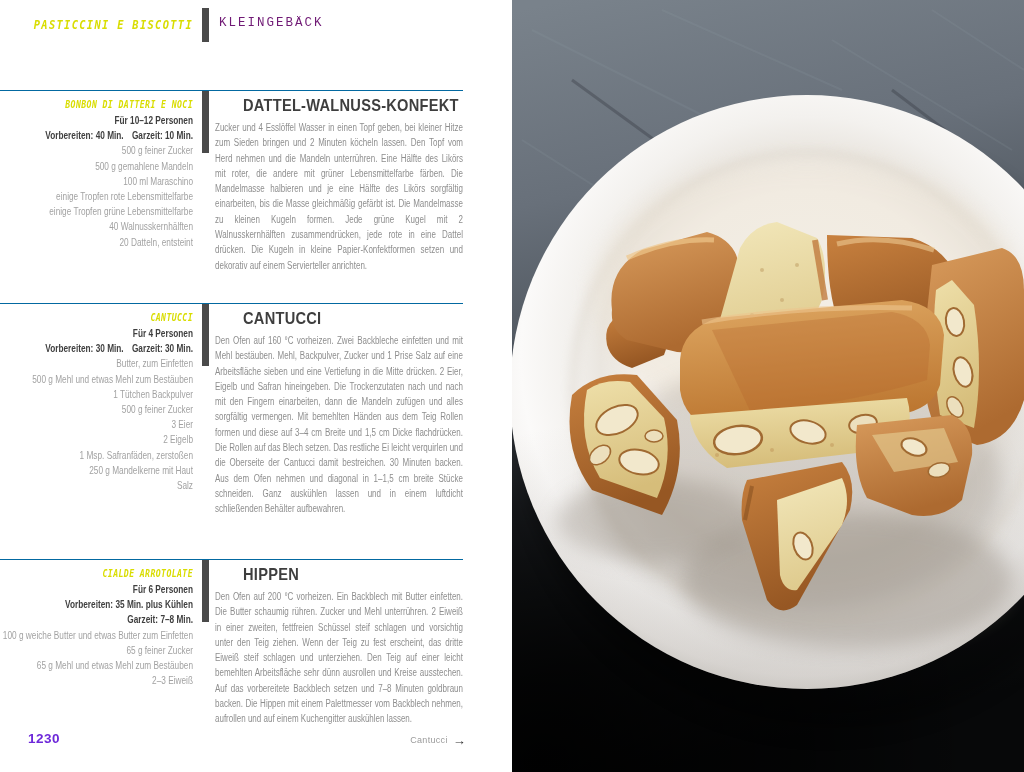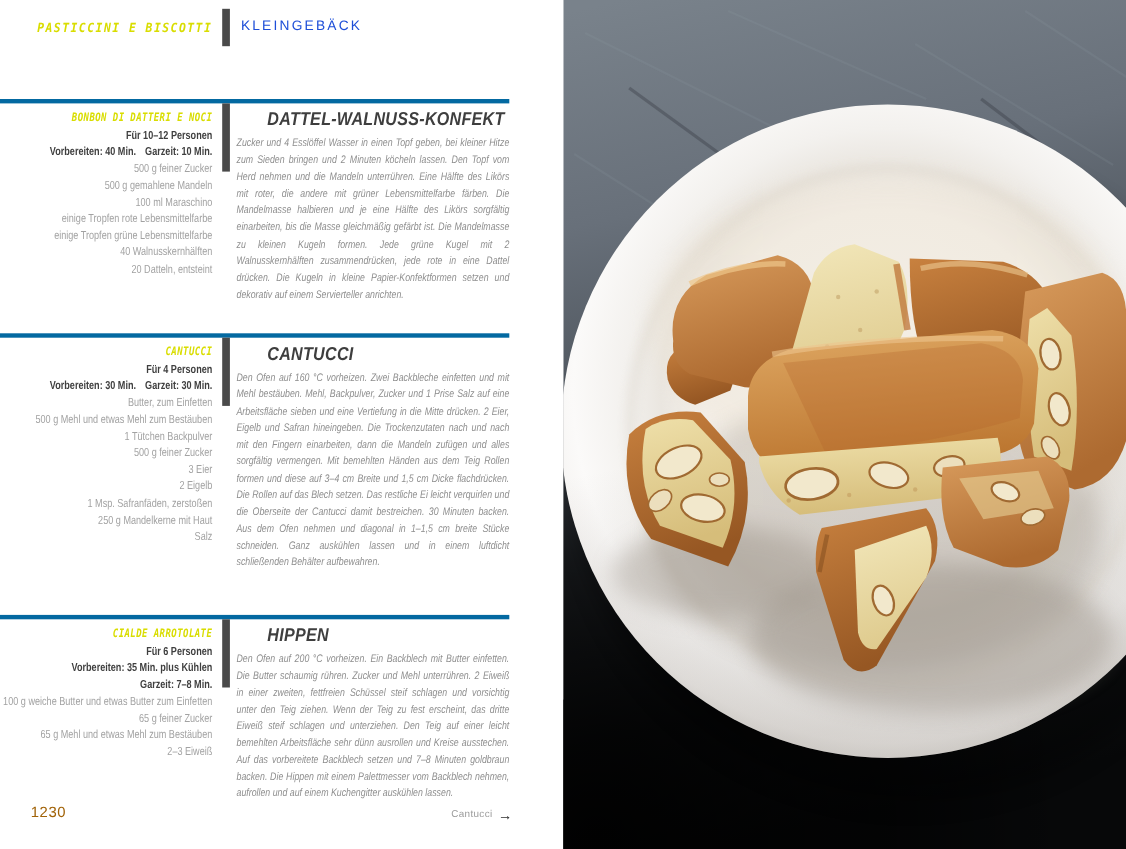--- a/index.html
+++ b/index.html
@@ -6,44 +6,44 @@
   body{width:1024px;height:772px;display:flex;background:#ffffff;font-family:"Liberation Sans",sans-serif;overflow:hidden;}
 
   
   .page-left{position:relative;width:512px;height:636px;background:#ffffff;flex:0 0 512px;}
 
   .kicker-it{position:absolute;top:18px;left:-67px;width:260px;text-align:right;
     transform:scaleX(0.9);transform-origin:top right;
     font-family:"DejaVu Sans Mono",monospace;font-style:italic;font-weight:bold;
     font-size:11.5px;letter-spacing:1.5px;color:#d9dd00;white-space:nowrap;}
   .vbar-header{position:absolute;top:8px;left:202px;width:7px;height:34px;background:#4a4a4a;}
-  .kicker-de{position:absolute;top:16px;left:219px;font-family:Liberation Sans, sans-serif;
-    font-size:12.5px;letter-spacing:2px;color:#1d4ed8;white-space:nowrap;}
-
-  .section{position:absolute;left:0;width:463px;border-top:4px solid #0369a1;}
+  .kicker-de{position:absolute;top:16px;left:219px;font-family:Liberation Mono, monospace;
+    font-size:12.5px;letter-spacing:2px;color:#701a75;white-space:nowrap;}
+
+  .section{position:absolute;left:0;width:463px;border-top:1px solid #0369a1;}
   #sec1{top:90px;height:212px;}
   #sec2{top:303px;height:241px;}
   #sec3{top:559px;height:205px;}
   .vbar{position:absolute;top:0;left:202px;width:7px;height:62px;background:#4a4a4a;}
 
   .ing{position:absolute;top:7px;left:-73px;width:266px;text-align:right;
     transform:scaleX(0.78);transform-origin:top right;}
   .ing-label{font-family:"DejaVu Sans Mono",monospace;font-style:italic;font-weight:bold;
     font-size:10.5px;letter-spacing:0.5px;color:#d9dd00;margin-bottom:3px;white-space:nowrap;}
   .ing-meta div{font-size:10.6px;font-weight:bold;color:#3f3f3f;line-height:15.2px;white-space:pre;}
   .ing-items div{font-size:10.6px;color:#a2a2a2;line-height:15.2px;white-space:nowrap;}
 
-  .recipe{position:absolute;left:215px;top:0;width:248px;font-style:italic;}
+  .recipe{position:absolute;left:215px;top:0;width:248px;}
   .recipe-title{margin:5px 0 4px 28px;transform:scaleX(0.86);transform-origin:top left;
     font-weight:bold;font-size:17px;letter-spacing:0.3px;color:#3e3e3e;white-space:nowrap;}
   .recipe-body{width:310px;transform:scaleX(0.8);transform-origin:top left;
     font-size:10px;line-height:15.3px;text-align:justify;color:#8e8e8e;}
 
-  .pagenum{position:absolute;left:28px;top:731px;font-size:13.5px;font-weight:normal;
-    color:#a16207;letter-spacing:0.5px;}
+  .pagenum{position:absolute;left:28px;top:731px;font-size:13.5px;font-weight:bold;
+    color:#6d28d9;letter-spacing:0.5px;}
   .caption{position:absolute;top:733px;left:0;width:466px;text-align:right;
     font-size:9px;color:#9b9b9b;letter-spacing:0.3px;}
   .caption .arrow{color:#2e2e2e;font-size:13px;font-weight:bold;vertical-align:-2px;margin-left:5px;}
 
   
   .photo{width:512px;height:772px;flex:0 0 512px;display:block;}
 </style>
 </head>
 <body>
 

